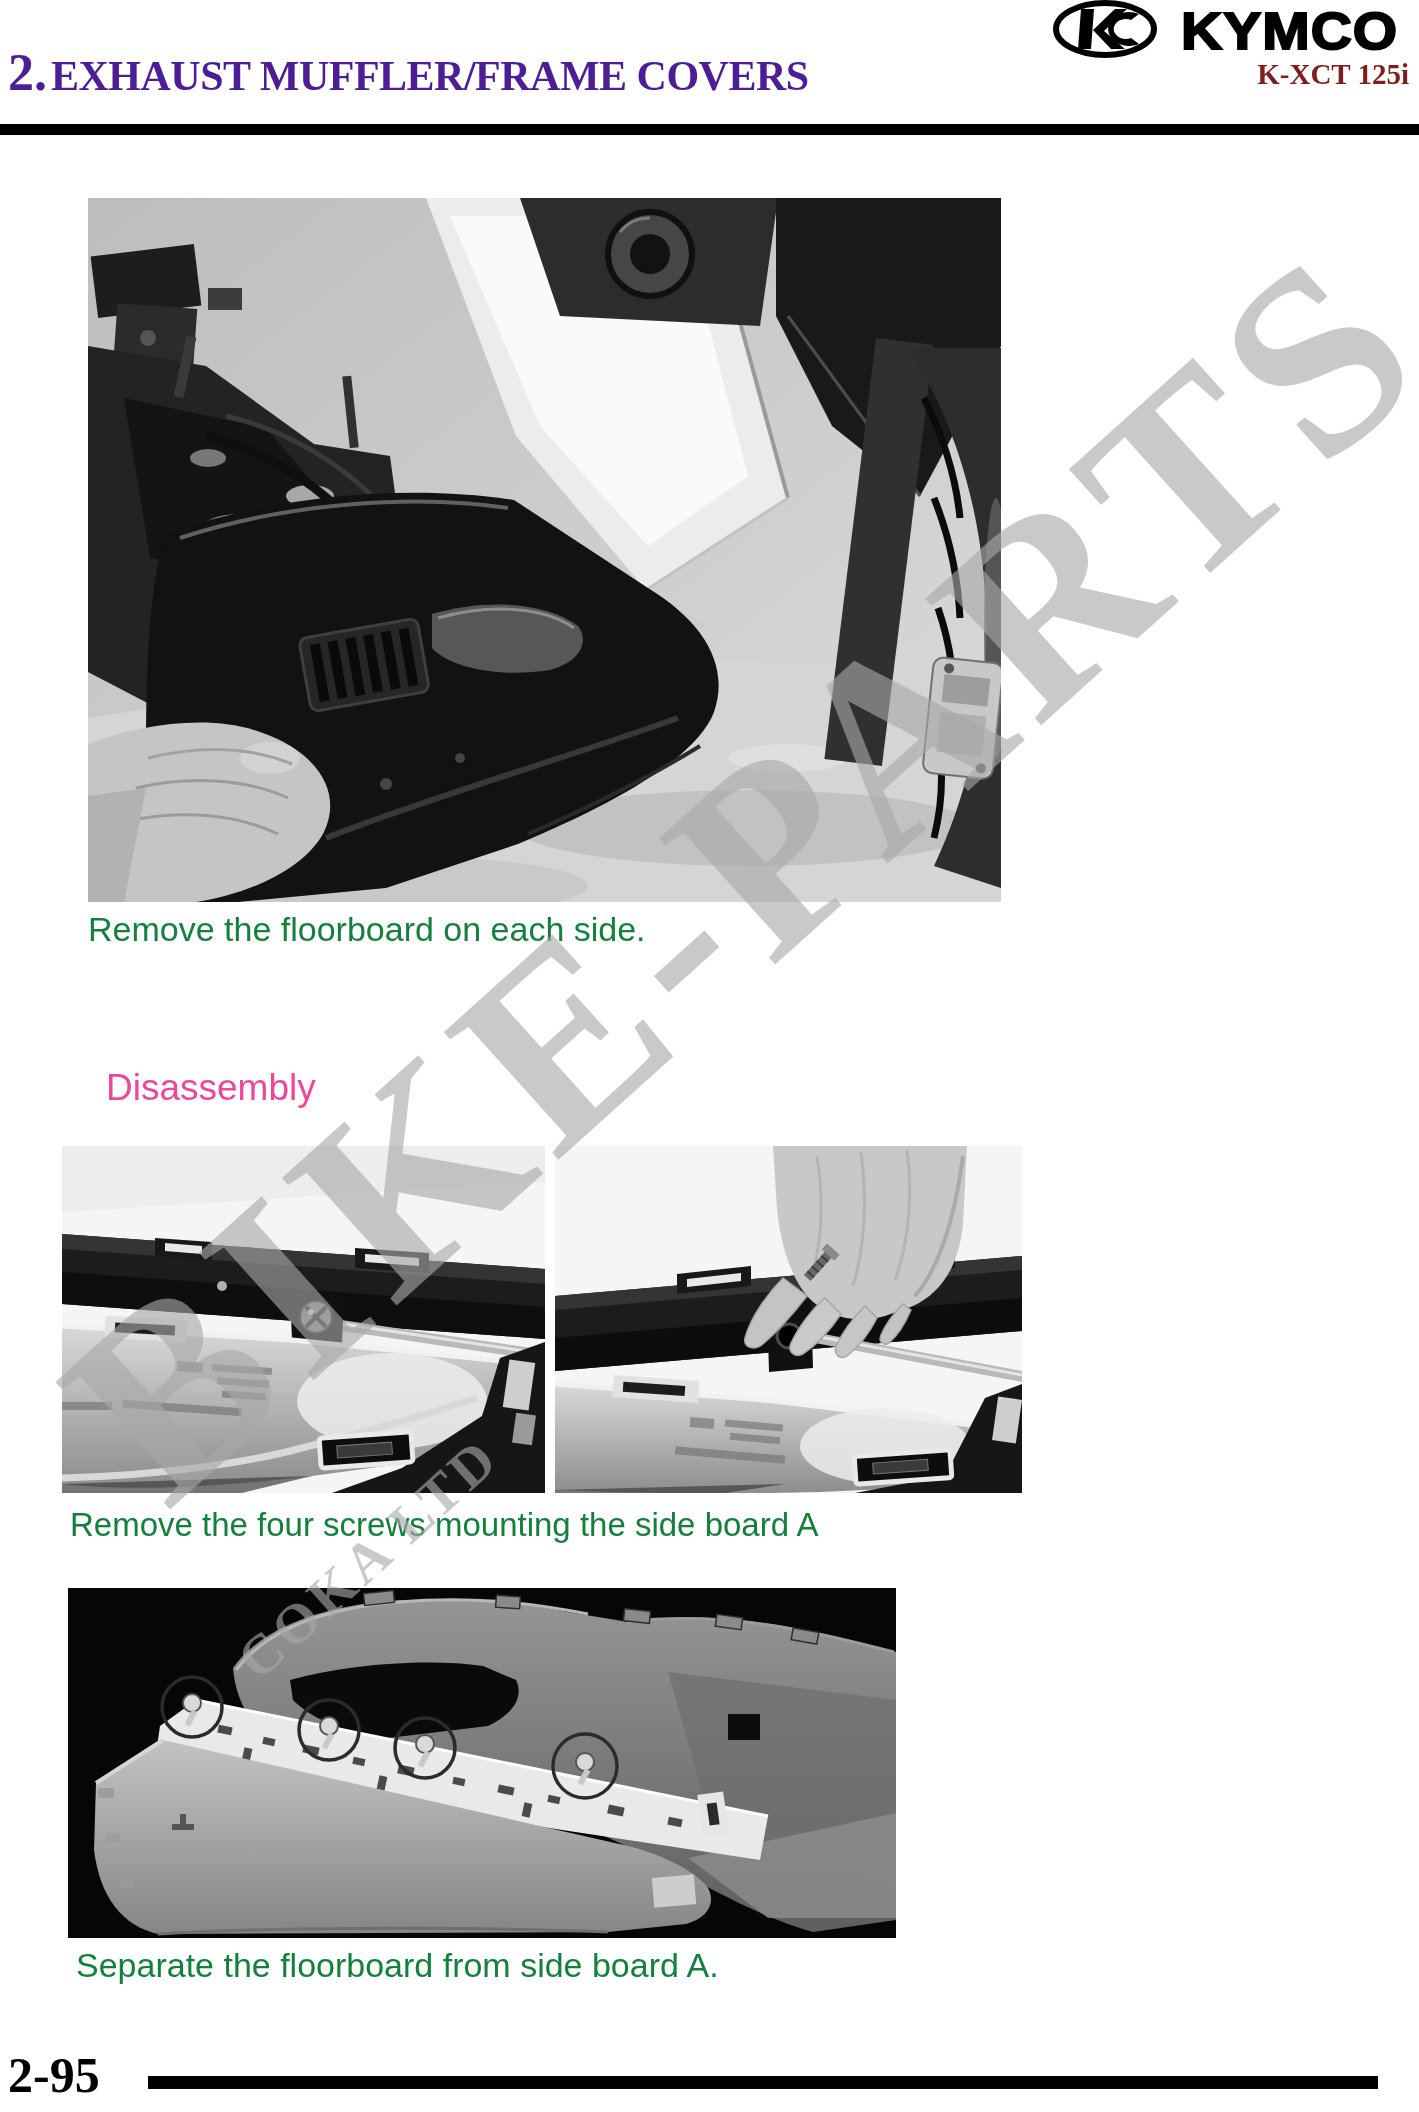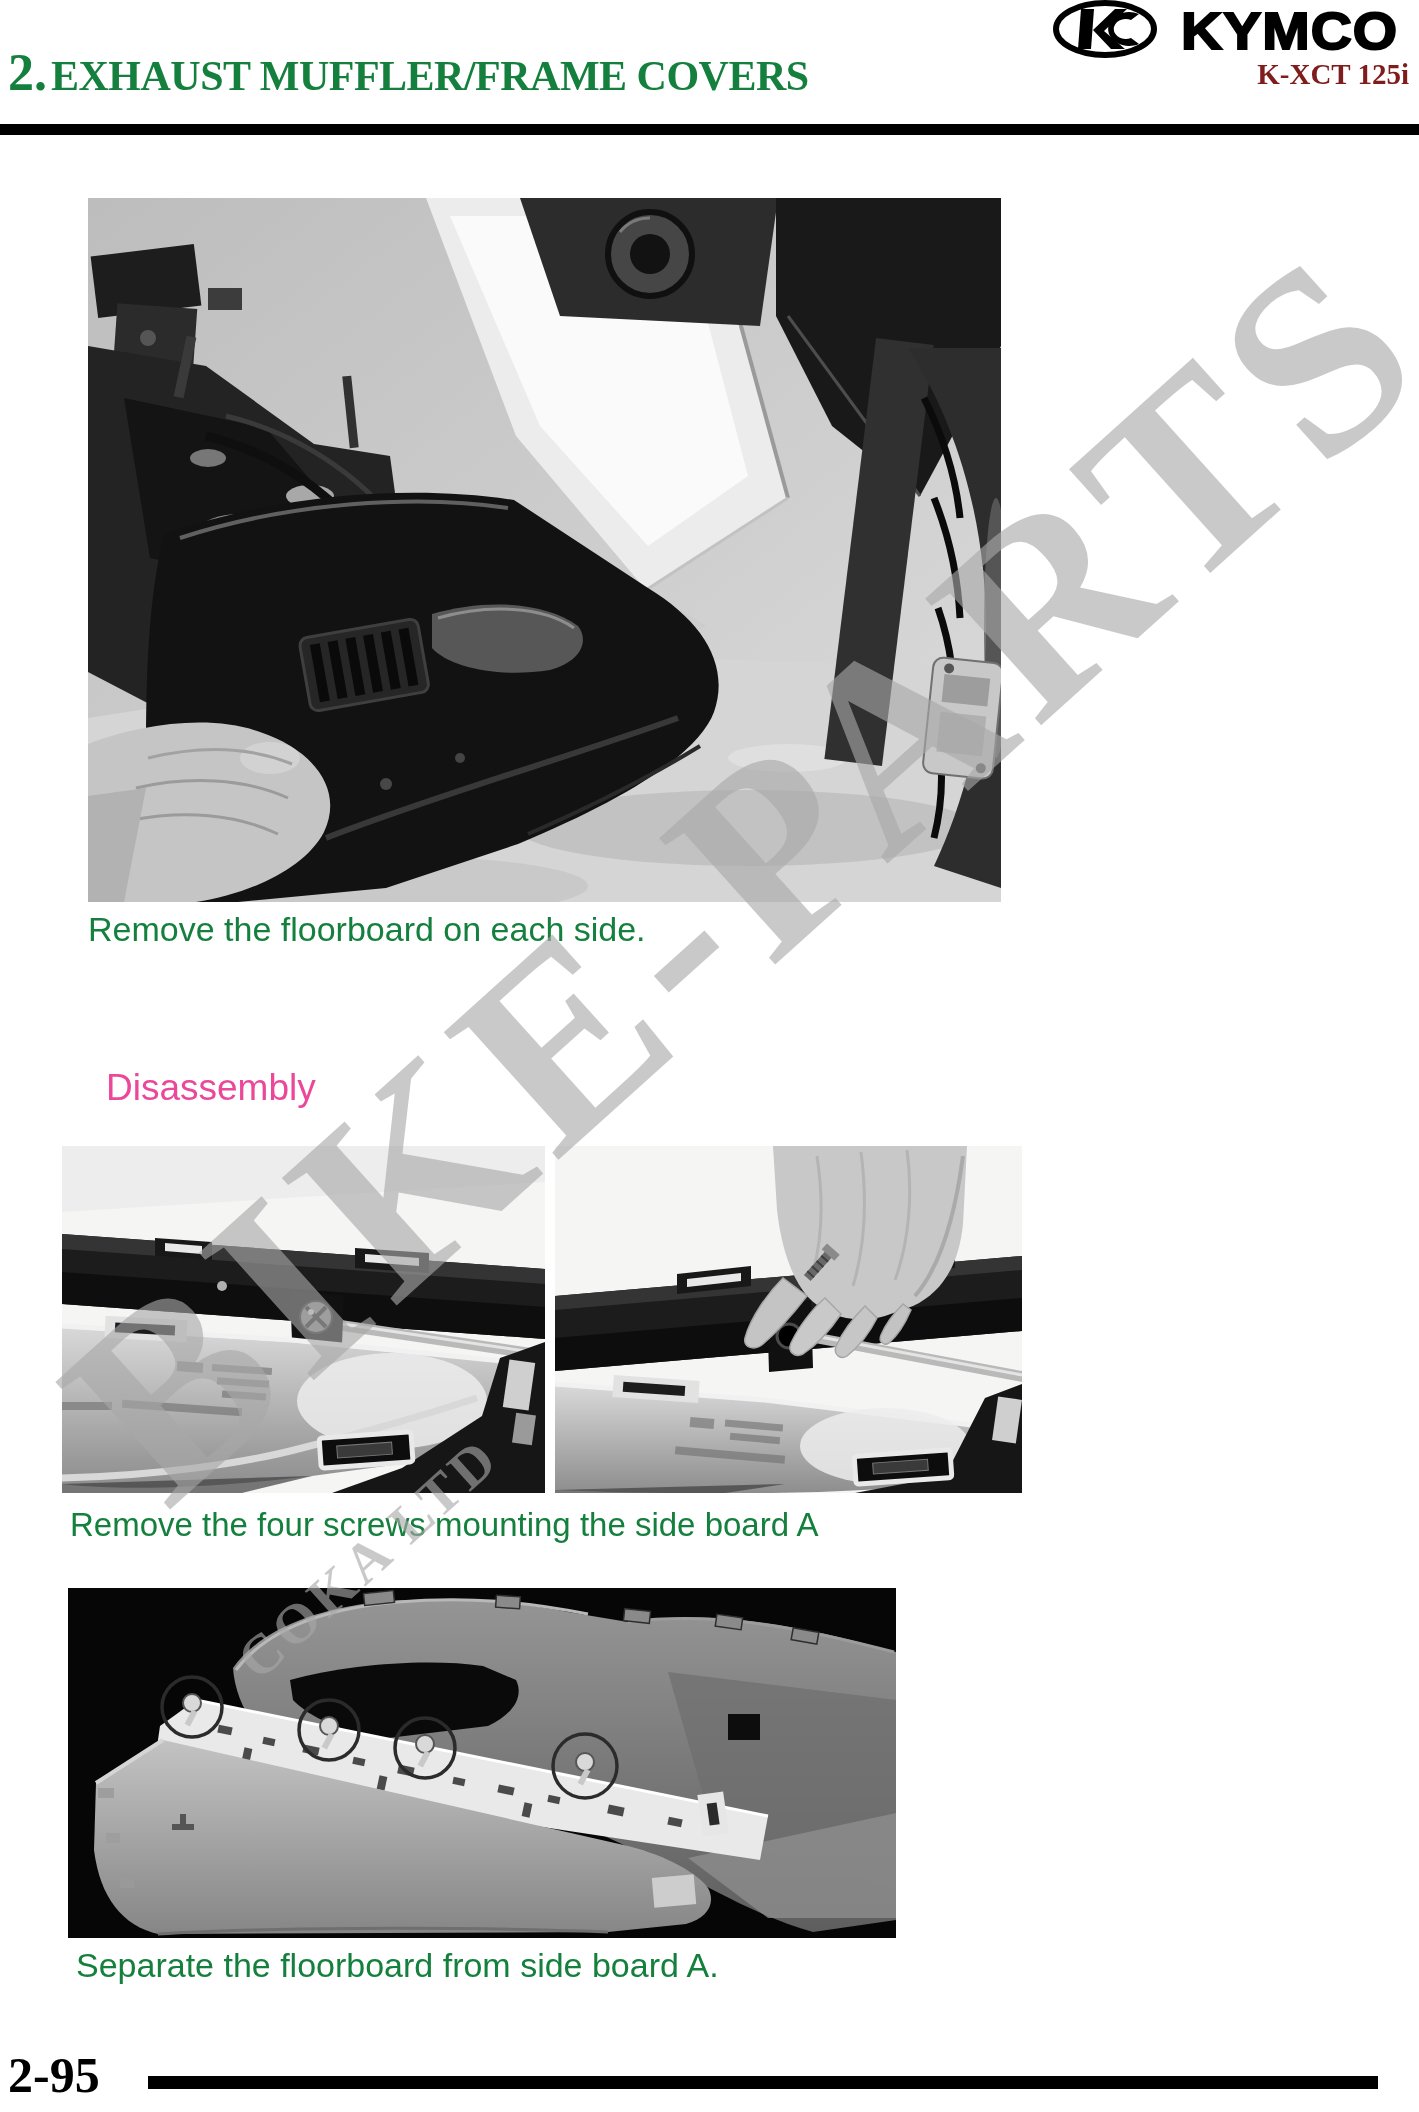--- a/index.html
+++ b/index.html
@@ -3,21 +3,21 @@
 <meta charset="utf-8">
 <style>
   html,body{margin:0;padding:0;background:#888;}
   #page{
     position:relative;width:1419px;height:2112px;background:#ffffff;
     overflow:hidden;font-family:"Liberation Sans",sans-serif;color:#1a1a1a;
   }
   
   #section-title{
     position:absolute;left:8px;top:46px;white-space:nowrap;
-    font-family:"Liberation Serif",serif;font-weight:bold;color:#15803d;line-height:1.05;
+    font-family:"Liberation Serif",serif;font-weight:bold;color:#4c1d95;line-height:1.05;
   }
   #section-title .sec-no{font-size:52px;}
   #section-title .sec-name{font-size:42px;letter-spacing:-0.5px;}
   #model-code{
     position:absolute;right:10px;top:58px;font-family:"Liberation Serif",serif;
     font-weight:bold;font-size:29px;color:#7f1d1d;
   }
   #brand{position:absolute;left:1053px;top:2px;height:58px;display:flex;align-items:center;gap:24px;}
   #brand-word{
     font-family:"Liberation Sans",sans-serif;font-weight:bold;font-size:57px;color:#000;

